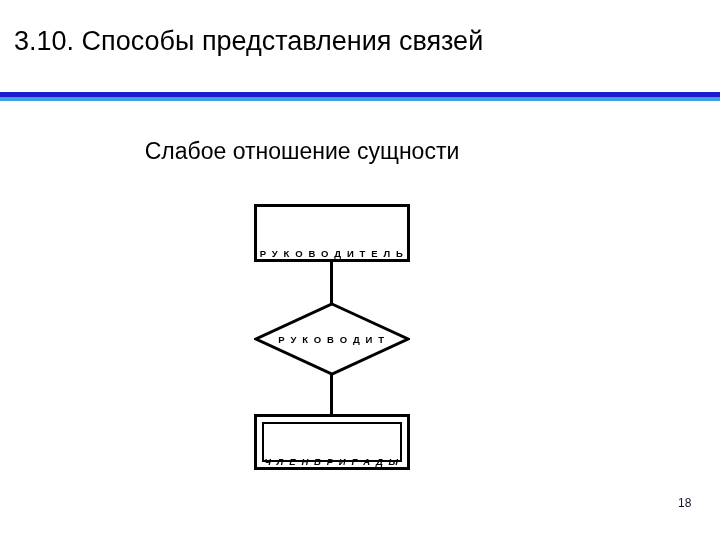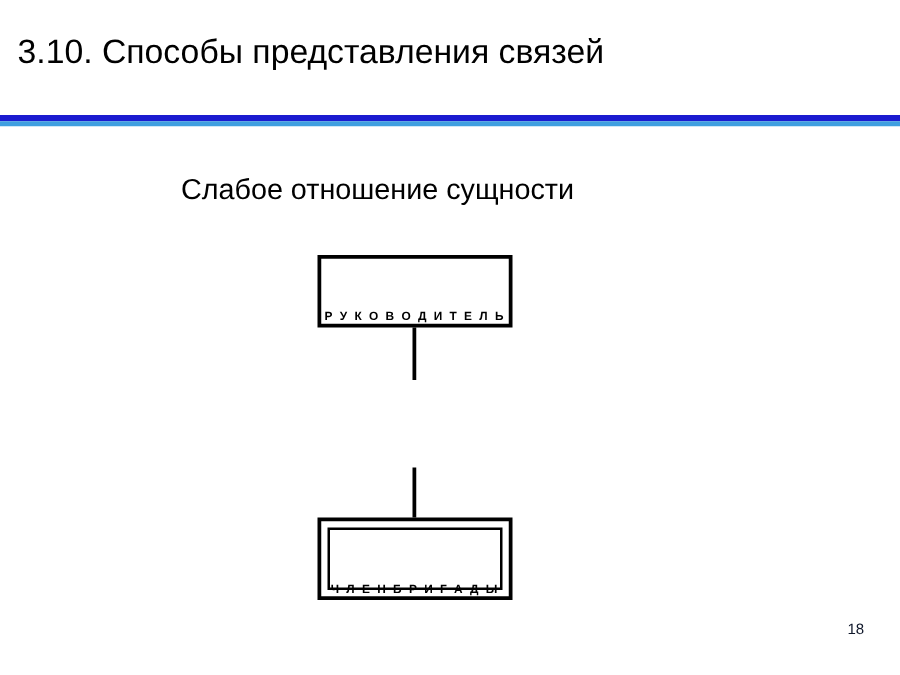--- a/index.html
+++ b/index.html
@@ -139,24 +139,30 @@
   <div class="subtitle">Слабое отношение сущности</div>
 
   <div class="diagram">
 
     <div class="entity-box" style="left: 44px; top: 15px; width: 156px; height: 58px;">
       <span class="entity-label">Р У К О В О Д И Т Е Л Ь</span>
     </div>
 
     <div class="connector" style="left: 120px; top: 73px; height: 42px;"></div>
 
+    <div class="diamond-wrap" style="left: 44px; top: 113px; width: 156px; height: 74px;">
+      <svg class="diamond-shape" viewBox="0 0 156 74" preserveAspectRatio="none">
+        <polygon points="78,2 154,37 78,72 2,37" fill="#ffffff" stroke="#000000" stroke-width="3"></polygon>
+      </svg>
+      <div class="diamond-label">Р У К О В О Д И Т</div>
+    </div>
 
     <div class="connector" style="left: 120px; top: 185px; height: 42px;"></div>
 
-    <div class="entity-box" style="left: 44px; top: 225px; width: 156px; height: 66px;">
+    <div class="entity-box" style="left: 44px; top: 225px; width: 156px; height: 56px; font-style: italic;">
       <div class="entity-inner" style="left: 5px; top: 5px; right: 5px; bottom: 5px;"></div>
       <span class="entity-label">Ч Л Е Н  Б Р И Г А Д Ы</span>
     </div>
 
   </div>
 
   <div class="page-number">18</div>
 
 </div>
 

